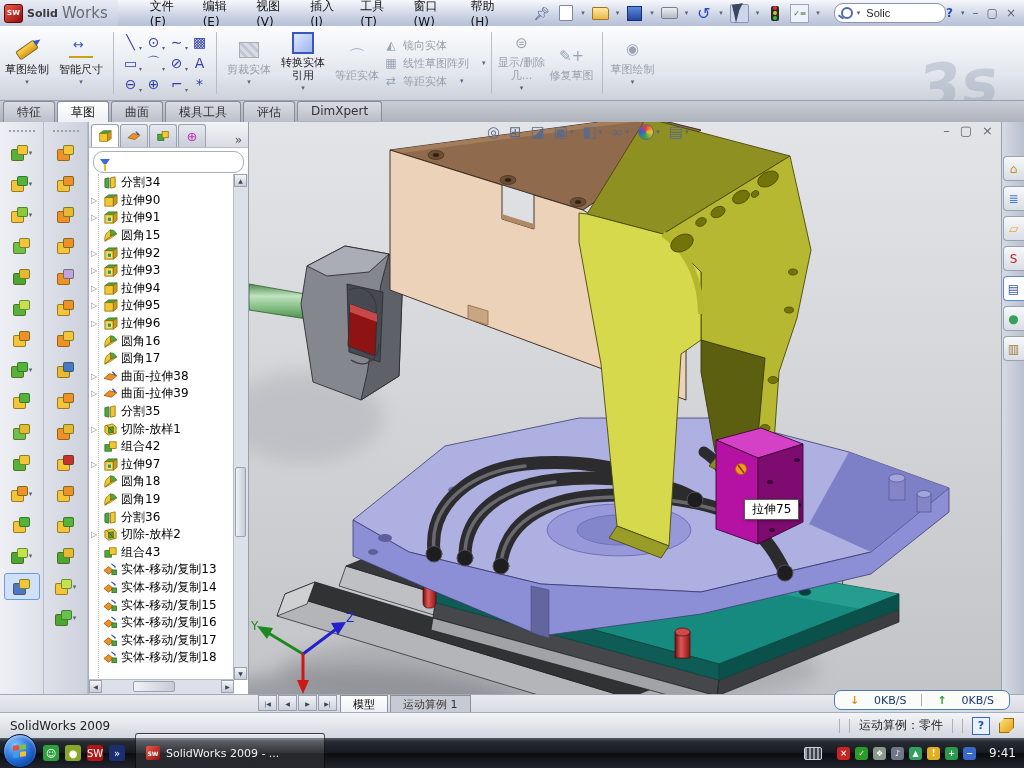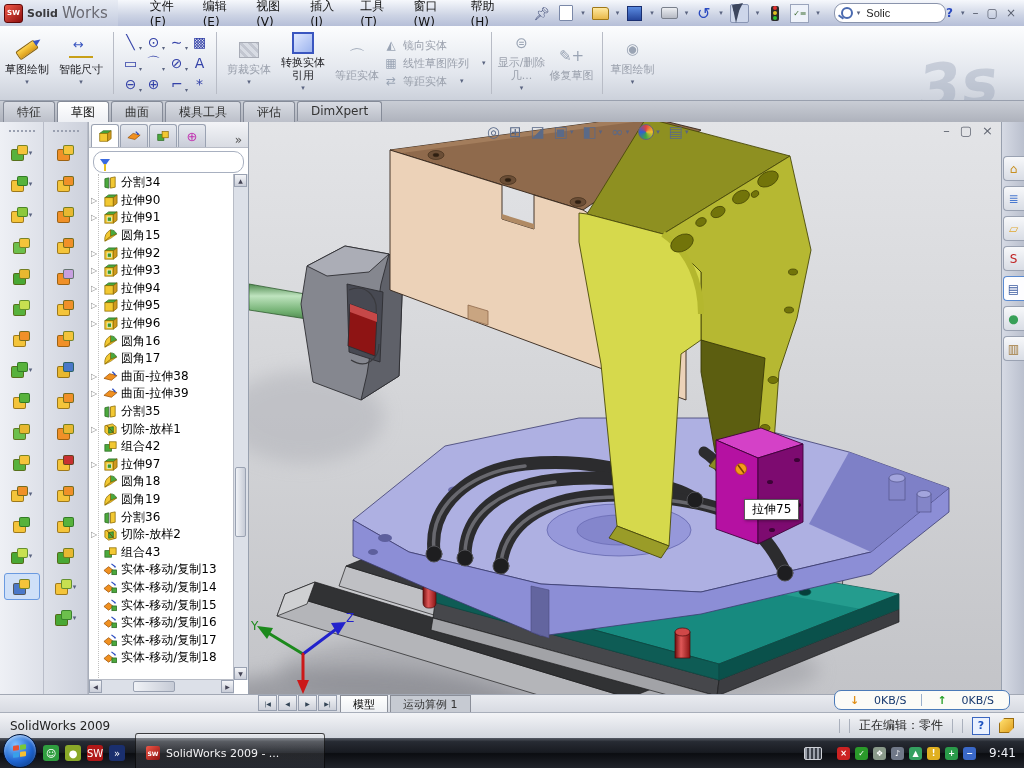--- a/index.html
+++ b/index.html
@@ -1026,21 +1026,21 @@
       <span class="navb">▶|</span>
       <span class="mtab active">模型</span>
       <span class="mtab">运动算例 1</span>
     </div>
 
   <div id="statusbar">
     <span>SolidWorks 2009</span>
     <div id="sbright">
       <span class="sep"></span>
         <span class="sep"></span>
-      <span>正在编辑：零件</span>
+      <span>运动算例：零件</span>
       <span class="sep"></span>
         <span class="sep"></span>
       <span class="helpbox">?</span>
       <span class="tag"></span>
     </div>
   </div>
 
   <div id="netbox">
     <span class="dn">↓</span>
     <span>0KB/S</span>

